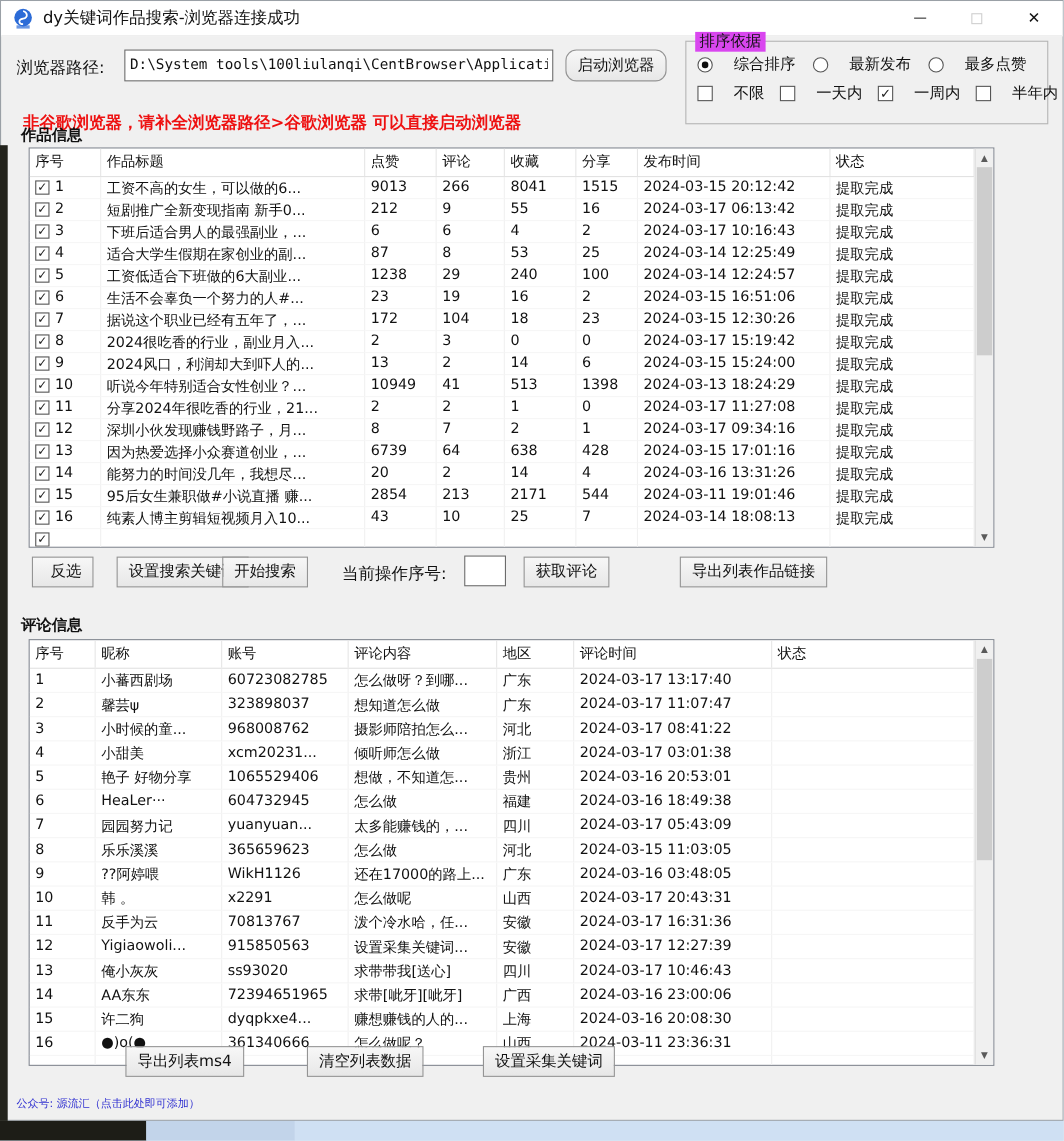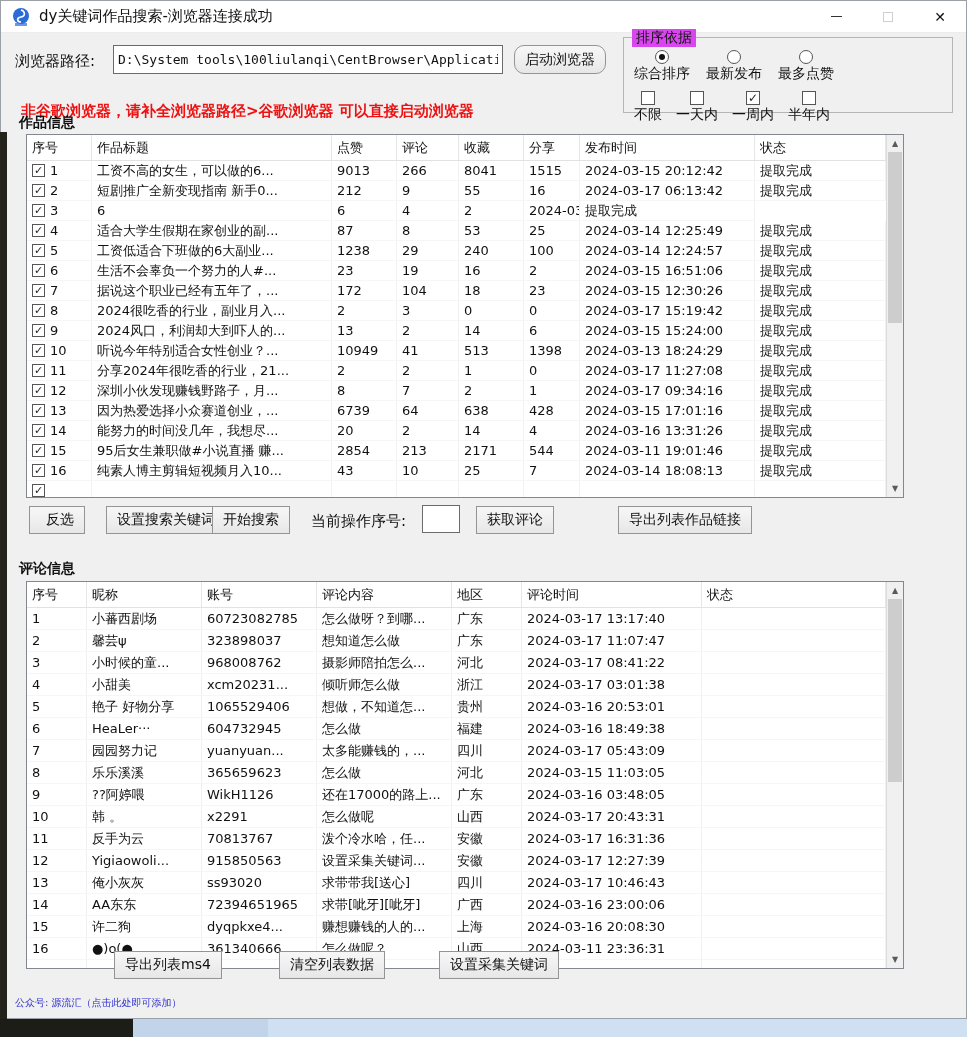--- a/index.html
+++ b/index.html
@@ -26,21 +26,21 @@
   .btn { background:linear-gradient(#f7f7f7,#e7e7e7); border:1px solid #949494; font-size:14px;
          color:#111; padding:4px 10px; cursor:default; font-family:inherit; }
   .launch-btn { position:absolute; left:513px; top:44px; height:29px;border-radius:10px; }
 
   .sort-group { position:absolute; left:622px; top:36px; width:330px; height:76px;
                 border:1px solid #b5b5b5; }
   .sort-title { position:absolute; left:8px; top:-9px; background:#d946ef; padding:0 4px; font-size:14px; color:#111; }
   .sort-row { display:flex; align-items:center; gap:16px; padding:0 0 0 10px; }
   .sort-row.radios { margin-top:12px; }
   .sort-row.checks { margin-top:8px; gap:14px; }
-  .opt { display:flex; align-items:center; gap:1px; font-size:14px; color:#111; white-space:nowrap;flex-direction:column; }
+  .opt { display:flex; align-items:center; gap:19px; font-size:14px; color:#111; white-space:nowrap; }
   .radio { width:14px; height:14px; border:1px solid #555; border-radius:50%; background:#fff; position:relative; flex:0 0 auto; }
   .radio.selected::after { content:""; position:absolute; left:3px; top:3px; width:6px; height:6px; border-radius:50%; background:#111; }
   .cbx { width:14px; height:14px; border:1px solid #555; background:#fff; position:relative; flex:0 0 auto;
          font-size:12px; line-height:12px; text-align:center; color:#222; }
 
   .warning { position:absolute; left:20px; top:101px; font-size:15px; font-weight:700; color:#ee1111; white-space:nowrap; }
 
   .section-label { position:absolute; font-size:14px; font-weight:600; color:#111; }
   .works-label { left:18px; top:113px; }
   .comments-label { left:18px; top:559px; }
@@ -67,21 +67,21 @@
   
   .sb { width:17px; flex:0 0 auto; background:#f0f0f0; border-left:1px solid #dcdcdc;
         display:flex; flex-direction:column; }
   .sb-btn { height:17px; display:flex; align-items:center; justify-content:center; font-size:8px; color:#5a5a5a; }
   .sb-track { flex:1 1 auto; position:relative; }
   .sb-thumb { position:absolute; left:1px; right:1px; top:0; height:52%; background:#cdcdcd; }
 
   
   .mid-btn1 { position:absolute; left:28px;  top:505px; height:28px;padding-left:16px; }
   .mid-btn2 { position:absolute; left:105px; top:505px; height:28px; }
-  .mid-btn3 { position:absolute; left:211px; top:505px; height:28px; }
+  .mid-btn3 { position:absolute; left:201px; top:505px; height:28px; }
   .mid-label { position:absolute; left:310px; top:511px; font-size:15px; color:#111; }
   .mid-input { position:absolute; left:421px; top:504px; width:38px; height:28px; border:1px solid #6b6b6b; background:#fff;
                font-size:14px; padding:0 3px; font-family:inherit; }
   .mid-btn4 { position:absolute; left:475px; top:505px; height:28px; }
   .mid-btn5 { position:absolute; left:617px; top:505px; height:28px; }
 
   .bot-btn1 { position:absolute; left:113px; top:950px; height:28px; }
   .bot-btn2 { position:absolute; left:278px; top:950px; height:28px; }
   .bot-btn3 { position:absolute; left:438px; top:950px; height:28px; }
 
@@ -197,20 +197,21 @@
             <div class="td">55</div>
             <div class="td">16</div>
             <div class="td">2024-03-17 06:13:42</div>
             <div class="td">提取完成</div>
           </div>
           <div class="tr">
             <div class="td seq">
               <span class="row-cb">✓</span>
               <span>3</span>
             </div>
+            <div class="td">下班后适合男人的最强副业，...</div>
             <div class="td">6</div>
             <div class="td">6</div>
             <div class="td">4</div>
             <div class="td">2</div>
             <div class="td">2024-03-17 10:16:43</div>
             <div class="td">提取完成</div>
           </div>
           <div class="tr">
             <div class="td seq">
               <span class="row-cb">✓</span>

